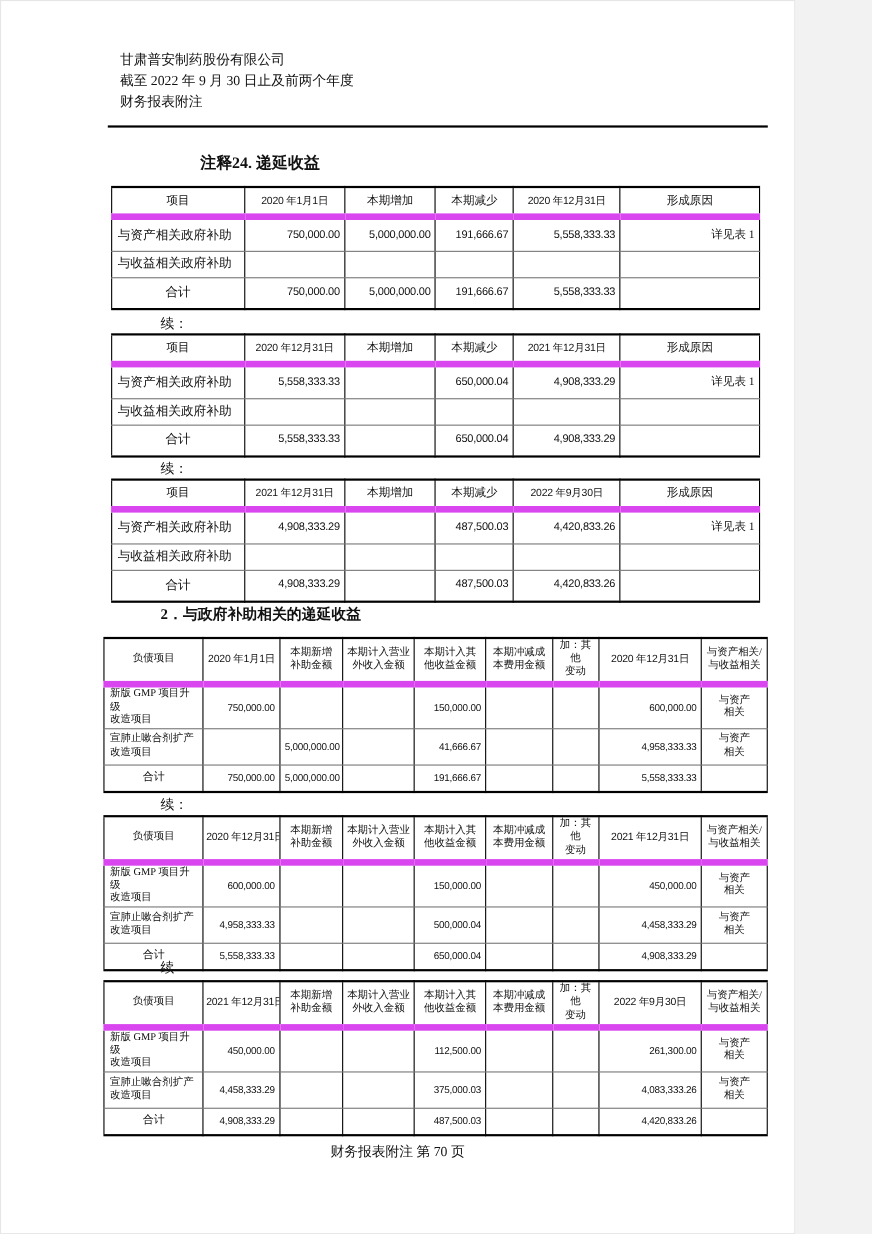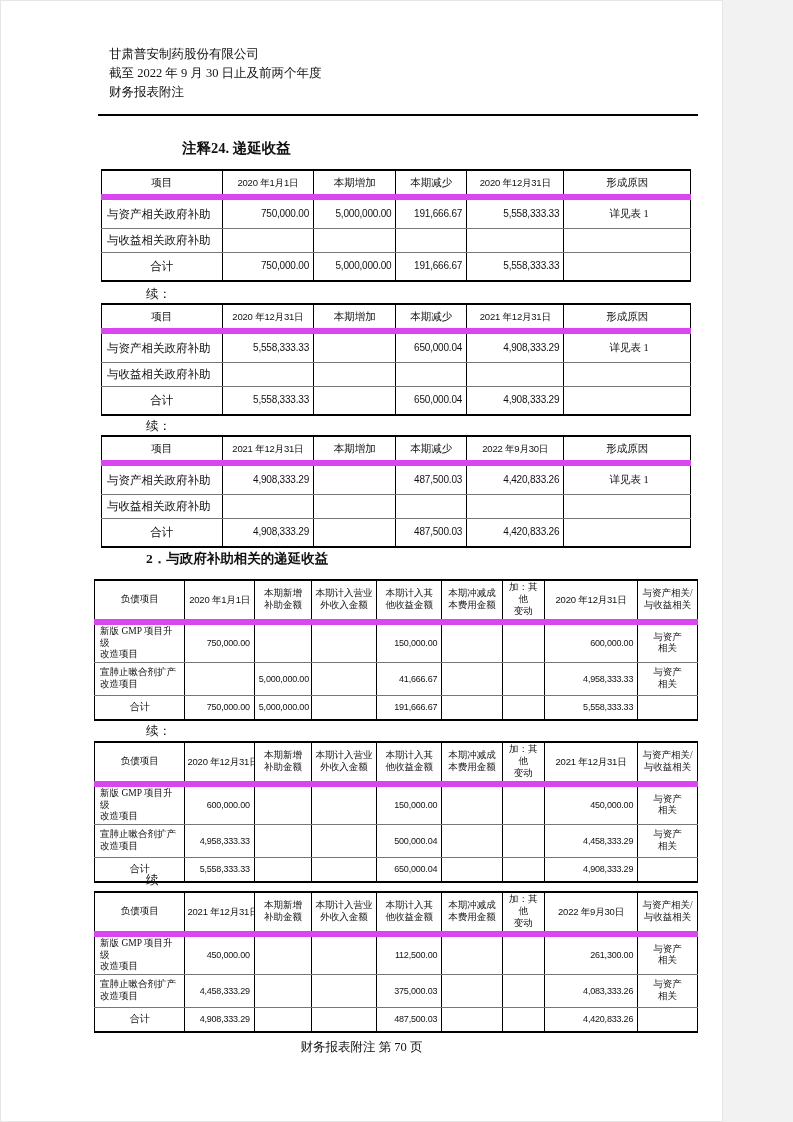--- a/index.html
+++ b/index.html
@@ -29,21 +29,21 @@
   .t-sum .hd{font-size:10.5px;}
   .t-det{width:604px;font-size:10px;}
   .t-det tr.h{height:35px;} .t-det tr.r1{height:33px;} .t-det tr.r2{height:33px;} .t-det tr.r3{height:24px;}
   .t-det .hd{font-size:9.5px;padding:1px 2px;}
   .hd{font-weight:normal;}
   .dt{font-family:"Liberation Sans","DejaVu Sans",sans-serif;white-space:nowrap;font-size:9.5px !important;letter-spacing:-0.2px;}
   .lbl{text-align:left;padding-left:5px;}
   .t-det .lbl{font-size:9.5px;}
   .num{text-align:right;font-family:"Liberation Sans","DejaVu Sans",sans-serif;font-size:10px;letter-spacing:-0.2px;padding-right:4px;}
   .t-det .num{font-size:9px;}
-  .rsn{text-align:center;padding-left:8px;font-size:10.5px;margin-top:20px;}
+  .rsn{text-align:right;padding-left:8px;font-size:10.5px;margin-top:20px;}
   .ctr{text-align:center;}
   .t-det .ctr.sm{font-size:9.5px;font-family:Liberation Serif, serif;}
 </style>
 </head>
 <body>
 
 <div class="page">
 
   <div class="doc-header">
     <div>甘肃普安制药股份有限公司</div>

